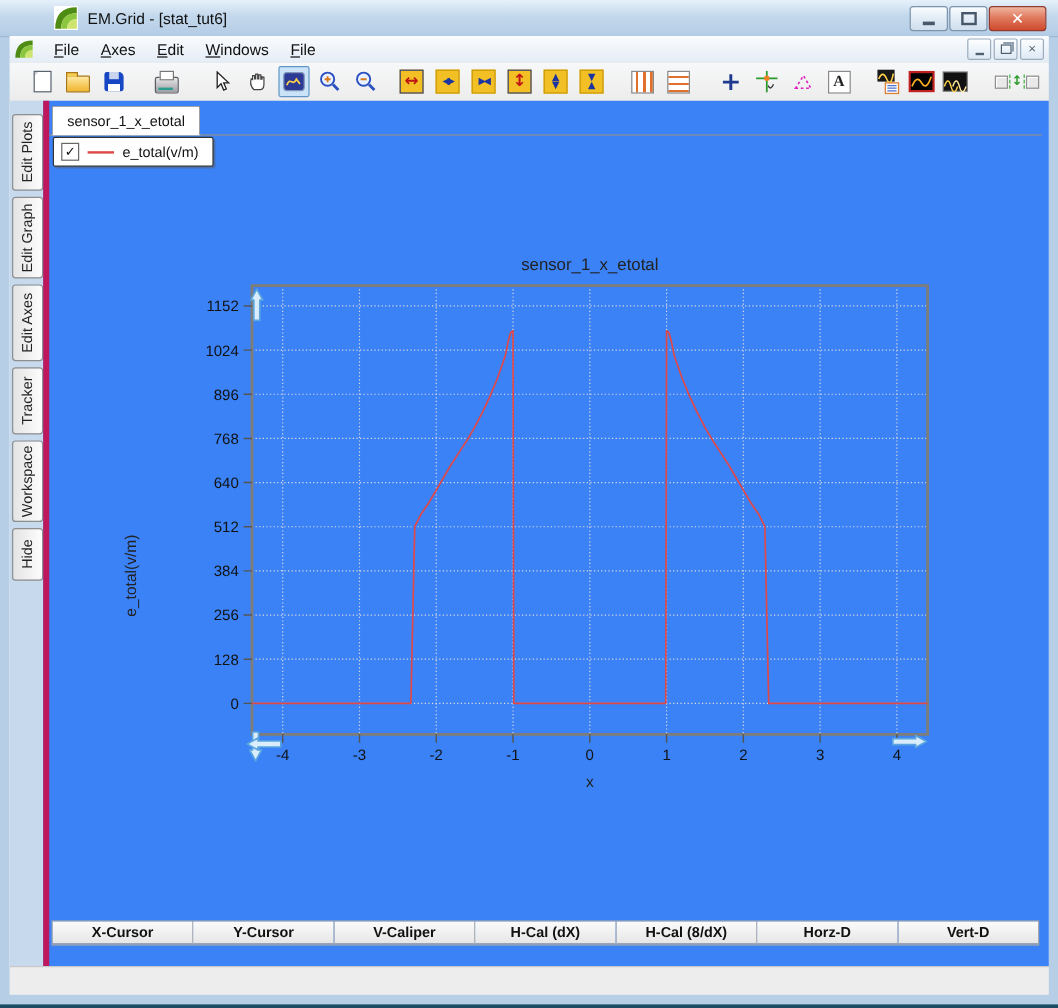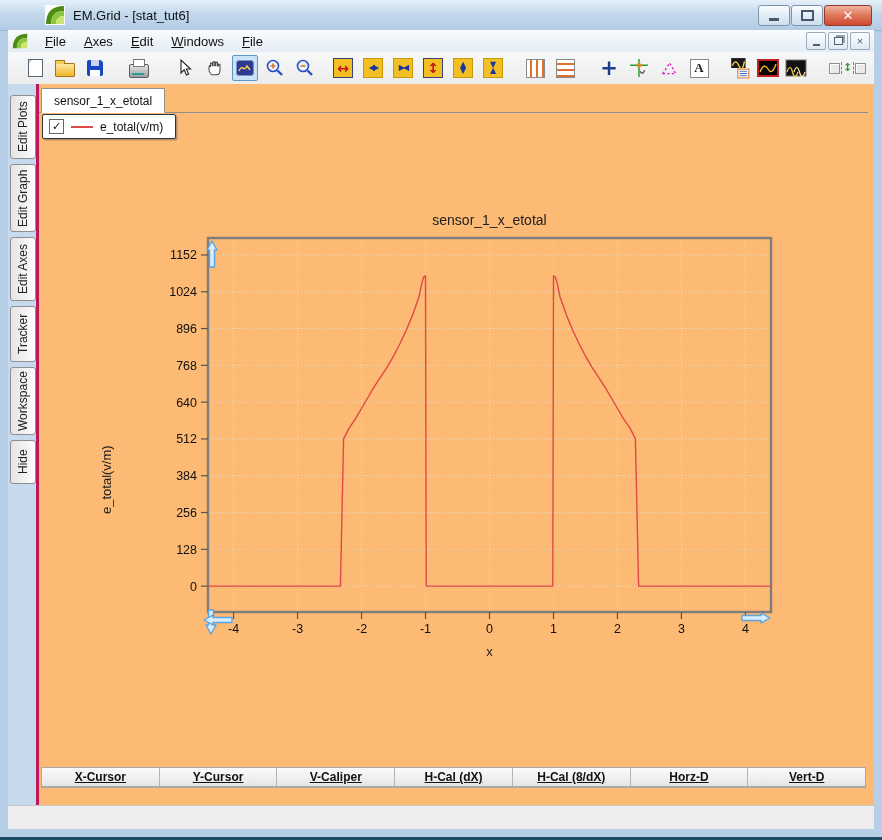--- a/index.html
+++ b/index.html
@@ -69,21 +69,21 @@
     justify-content:center;font-family:"Liberation Serif",serif;font-weight:bold;font-size:13px;color:#222;}
   .mini{width:9px;height:9px;border:1px solid #8f8f8f;background:#e9e9e9;box-shadow:inset 1px 1px 0 #fff;}
   .fitrow{display:flex;align-items:center;gap:1px;}
   .fit-arr{color:#2f9a2f;font-size:11px;font-weight:bold;border-left:1px dashed #3fae3f;border-right:1px dashed #3fae3f;padding:0 1px;line-height:12px;}
   
   .client{position:absolute;left:8px;right:8px;top:84px;bottom:34px;background:#fff;}
   .side-strip{position:absolute;left:0;top:0;bottom:0;width:28px;background:#c7daed;}
   .side-tab{position:absolute;left:2px;width:24px;border:1px solid #8f8f8f;border-radius:3px;
     background:linear-gradient(90deg,#fdfdfd,#e4e4e4);display:flex;align-items:center;justify-content:center;
     writing-mode:vertical-rl;transform:rotate(180deg);font-size:12px;color:#222;cursor:default;}
-  .content{position:absolute;left:28px;right:0;top:0;bottom:0;background:#fdba74;border-left:3px solid #be185d;}
+  .content{position:absolute;left:28px;right:0;top:0;bottom:0;background:#3b82f6;border-left:5px solid #be185d;}
   
   .tabbar{position:absolute;left:0;right:6px;top:4px;height:24px;border-bottom:1px solid #8f8f8f;}
   .doc-tab{position:absolute;left:2px;bottom:-1px;height:23px;padding:0 12px;background:#fff;
     border:1px solid #8f8f8f;border-bottom:1px solid #fff;border-radius:2px 2px 0 0;
     display:flex;align-items:center;font-size:12px;color:#111;}
   
   .legend{position:absolute;left:3px;top:30px;background:#fff;border:1px solid #333;
     box-shadow:1.5px 1.5px 0 rgba(90,90,90,.45);border-radius:2px;
     display:flex;align-items:center;gap:7px;padding:4px 12px 4px 6px;}
   .cbx{width:13px;height:13px;border:1px solid #666;background:#fff;display:flex;align-items:center;
@@ -97,21 +97,21 @@
   #chart-svg{position:absolute;left:127px;top:146px;width:640px;height:440px;}
   .ylabel{position:absolute;left:60px;top:260px;height:170px;display:flex;align-items:center;
     writing-mode:vertical-rl;transform:rotate(180deg);font-size:13px;color:#222;}
   .xlabel{position:absolute;left:169px;top:560px;width:563px;text-align:center;font-size:13px;color:#222;}
   
   .tracker{position:absolute;left:2px;right:8px;top:683px;border:1px solid #a8a8a8;}
   .trk-row{display:flex;}
   .trk-cell{flex:1 1 0;font-size:12px;text-align:center;padding:2px 0;border-right:1px solid #b4b4b4;
     overflow:hidden;white-space:nowrap;}
   .trk-cell:last-child{border-right:none;}
-  .trk-head .trk-cell{font-weight:bold;background:linear-gradient(#fbfbfb,#e6e6e6);border-bottom:1px solid #a8a8a8;color:#111;text-decoration:underline;}
+  .trk-head .trk-cell{font-weight:bold;background:linear-gradient(#fbfbfb,#e6e6e6);border-bottom:1px solid #a8a8a8;color:#111;}
   .trk-vals .trk-cell{background:#f3f3f3;color:#111;height:15px;}
   
   .bottom-strip{position:absolute;left:8px;right:8px;bottom:11px;height:23px;background:#ededed;
     border-top:1px solid #c9c9c9;}
 </style>
 </head>
 <body>
 
 <div class="window">
 

